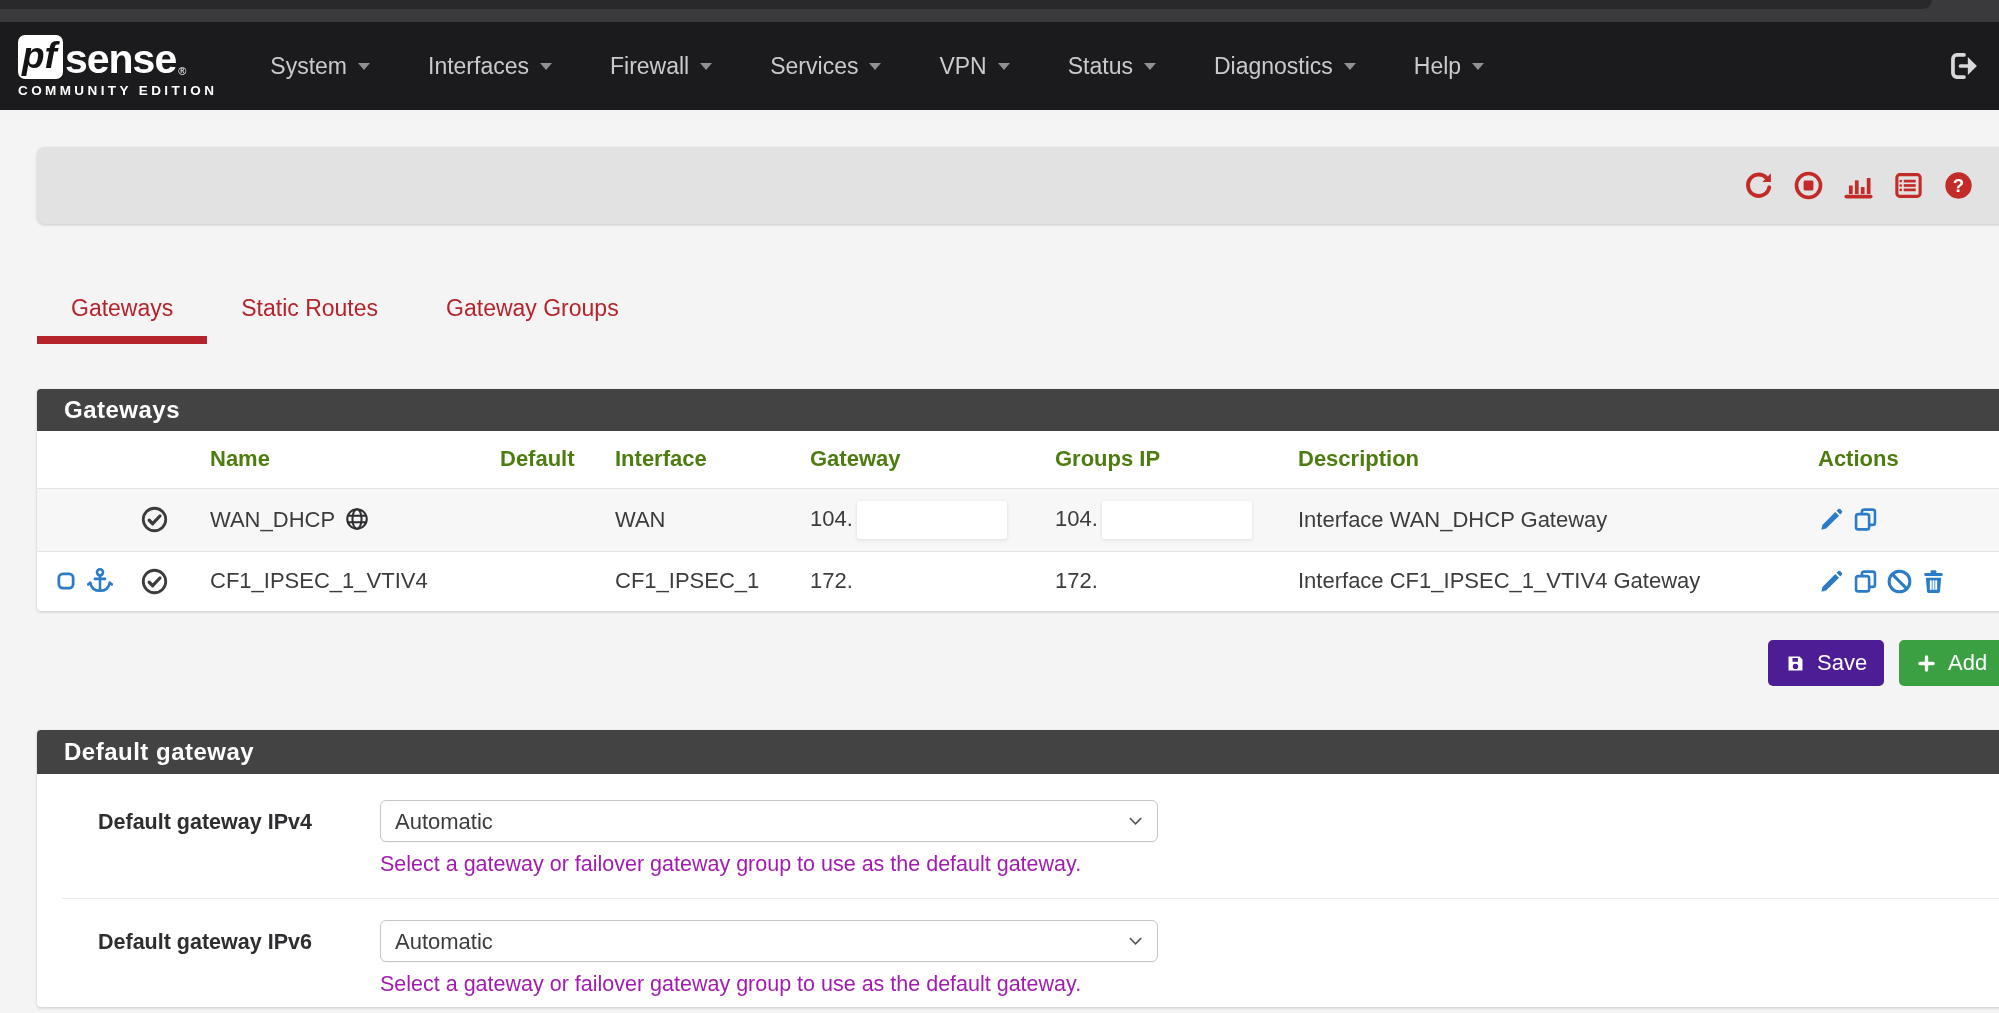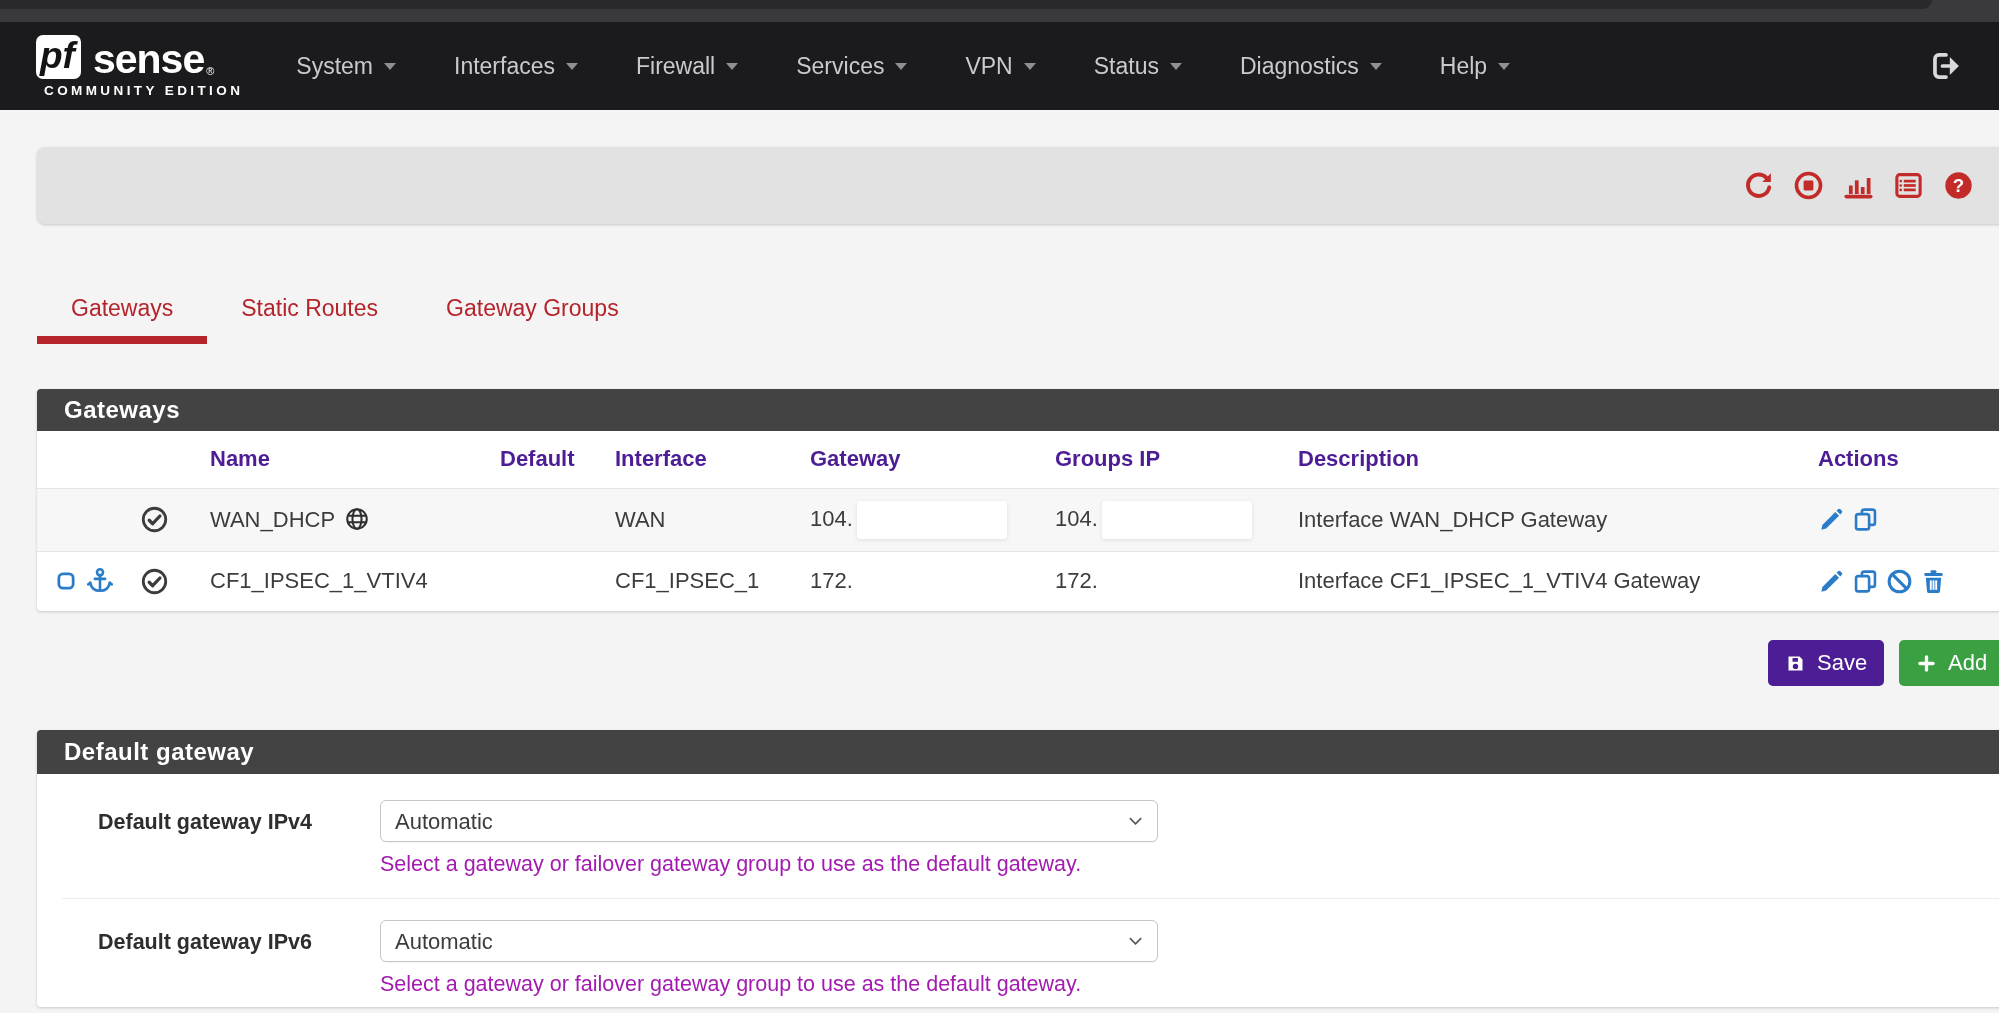--- a/index.html
+++ b/index.html
@@ -9,28 +9,28 @@
     background:#f4f4f5;
     font-family:"Liberation Sans", sans-serif;
     -webkit-font-smoothing:antialiased;
   }
   
   .top-strip { height:22px; background:#3a3a3c; position:relative; }
   .top-strip::before { content:""; position:absolute; left:0; top:0; height:9px; width:1932px;
     background:#29292b; border-bottom-right-radius:18px; }
 
   
-  .navbar { height:88px; background:#1b1b1d; display:flex; align-items:center; padding:0 36px; }
+  .navbar { height:88px; background:#1b1b1d; display:flex; align-items:center; padding:0 18px; }
   .brand { display:flex; flex-direction:column; margin-right:24px; cursor:pointer; }
   .brand-top { display:flex; align-items:flex-end; }
   .brand-mark { background:#fff; border-radius:7px; color:#141416; font-weight:bold; font-style:italic;
     font-size:37px; line-height:40px; padding:1px 6px 3px 4px; }
-  .brand-name { color:#fff; font-weight:bold; font-size:41px; line-height:40px; letter-spacing:-1px; margin-left:12px; }
+  .brand-name { color:#fff; font-weight:bold; font-size:41px; line-height:40px; letter-spacing:-1px; margin-left:2px; }
   .brand-reg { color:#fff; font-size:11px; margin:0 0 2px 2px; }
-  .brand-edition { color:#fff; font-size:13.5px; font-weight:bold; letter-spacing:3.4px; margin-top:4px; white-space:nowrap;margin-left:8px; }
+  .brand-edition { color:#fff; font-size:13.5px; font-weight:bold; letter-spacing:3.4px; margin-top:4px; white-space:nowrap; }
   .nav-menu { display:flex; list-style:none; margin:0; padding:0; }
   .nav-item { color:#c9cacc; font-size:23px; padding:0 29px; display:flex; align-items:center; cursor:pointer; white-space:nowrap; }
   .caret { width:0; height:0; border-left:6px solid transparent; border-right:6px solid transparent;
     border-top:7px solid #8f9092; margin-left:11px; display:inline-block; }
   .signout { margin-left:auto; color:#d9d9db; width:34px; height:34px; cursor:pointer; flex:none; }
   .signout svg { width:34px; height:34px; }
 
   
   .content { width:2043px; margin-left:37px; }
 
@@ -46,21 +46,21 @@
   .tabs { margin-top:57px; display:flex; }
   .tab { font-size:23px; color:#b5232b; padding:14px 34px 22px; position:relative; cursor:pointer; white-space:nowrap; }
   .tab.active::after { content:""; position:absolute; left:0; right:0; bottom:0; height:8px; background:#b5232b; }
 
   .panel { background:#fff; box-shadow:0 1px 3px rgba(0,0,0,.18); border-radius:4px; }
   .panel-header { background:#434343; color:#fff; font-weight:bold; font-size:24px; height:42px;
     display:flex; align-items:center; padding-left:27px; border-radius:4px 4px 0 0; letter-spacing:.5px; }
   .panel1 { margin-top:45px; }
 
   table { width:100%; border-collapse:collapse; table-layout:fixed; font-size:22px; color:#3c3c3e; }
-  thead th { font-weight:bold; text-align:left; height:57px; padding:12px 8px; color:#4c1d95; }
+  thead th { font-weight:bold; text-align:left; height:57px; padding:12px 8px; color:#4d7c0f; }
   tbody td { height:60px; padding:12px 8px; border-top:1px solid #e4e4e4; vertical-align:middle; }
   tbody tr.odd { background:#f7f7f8; }
   td.c-icons { padding-left:18px; }
   .row-icons { display:flex; align-items:center; gap:9px; color:#2a7cc9; }
   .row-icons svg { cursor:pointer; }
   .status-ic { width:29px; height:29px; color:#3c3c3e; display:block; }
   .name-cell { white-space:nowrap; }
   .globe-ic { width:26px; height:26px; color:#2f2f31; vertical-align:-5px; margin-left:9px; }
   .redact { display:inline-block; width:150px; height:38px; background:#fff; border-radius:3px;
     box-shadow:0 1px 4px rgba(0,0,0,.10); vertical-align:middle; margin-left:4px; }

